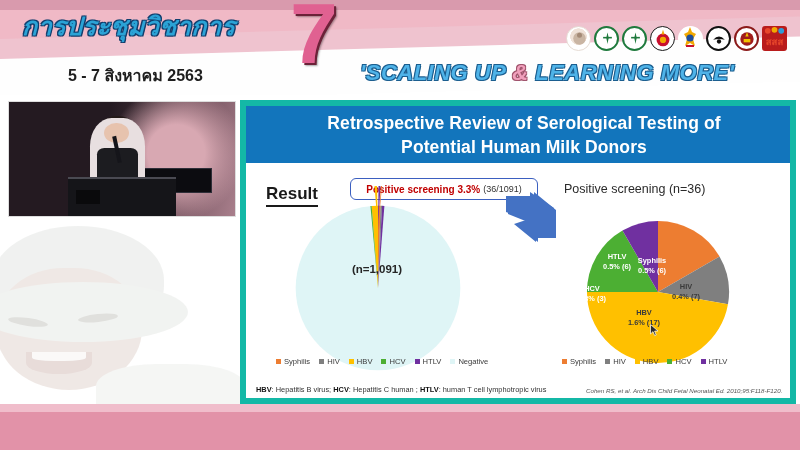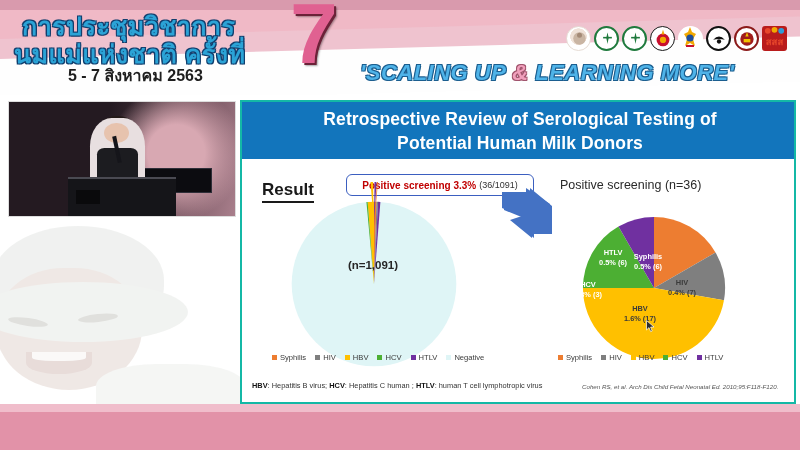--- a/index.html
+++ b/index.html
@@ -15,21 +15,21 @@
   .banner { position:absolute; left:0; top:0; width:800px; height:95px; overflow:hidden; background:#ffffff; }
   .band-top   { position:absolute; left:0; top:0; width:800px; height:10px; background:#d99aad; }
   .band-pink1 { position:absolute; left:0; top:10px; width:800px; height:34px; background:#f0b9c6; }
   .band-pink2 { position:absolute; left:-40px; top:40px; width:900px; height:26px; background:#efc3cf;
                 transform: rotate(-1.6deg); transform-origin: left top; }
   .band-white { position:absolute; left:-40px; top:60px; width:900px; height:45px; background:#fefefe;
                 transform: rotate(-1.6deg); transform-origin: left top; }
 
   .thai-l1 { position:absolute; left:22px; top:6px; font-size:25px; font-weight:bold; letter-spacing:.5px;
              color:#2ba3d6; -webkit-text-stroke:0px; text-shadow: -1.2px -1.2px 0 #123f6e, 1.2px -1.2px 0 #123f6e,
-             -1.2px 1.2px 0 #123f6e, 1.2px 1.2px 0 #123f6e, 0 0 1px #123f6e; white-space:nowrap; }
+             -1.2px 1.2px 0 #123f6e, 1.2px 1.2px 0 #123f6e, 0 0 1px #123f6e; white-space:nowrap;font-style:italic; }
   .thai-l2 { position:absolute; left:14px; top:34px; font-size:25px; font-weight:bold; letter-spacing:.5px;
              color:#2ba3d6; text-shadow: -1.2px -1.2px 0 #123f6e, 1.2px -1.2px 0 #123f6e,
              -1.2px 1.2px 0 #123f6e, 1.2px 1.2px 0 #123f6e, 0 0 1px #123f6e; white-space:nowrap; }
   .thai-date { position:absolute; left:68px; top:63px; font-size:16px; font-weight:bold; color:#1e1e1e; white-space:nowrap;}
   .big-seven { position:absolute; left:290px; top:-10px; font-size:86px; font-weight:bold; color:#e06191;
                text-shadow: 2px 2px 0 #6b2238, 3px 3px 2px rgba(0,0,0,.35); line-height:1; }
 
   .logos { position:absolute; left:566px; top:25px; width:230px; height:26px; display:flex; gap:3px; align-items:center; }
   .logo { width:25px; height:25px; border-radius:50%; position:relative; flex:0 0 auto; }
   .tagline { position:absolute; left:360px; top:60px; font-size:22px; font-weight:bold; font-style:italic;
@@ -60,21 +60,21 @@
   .wm-eye2 { position:absolute; left:78px; top:92px; width:40px; height:8px; background:#9a9b92; border-radius:50%; transform:rotate(-6deg); }
   .wm-mouth{ position:absolute; left:26px; top:130px; width:66px; height:22px; background:#b58d85; border-radius:0 0 50% 50%; }
   .wm-teeth{ position:absolute; left:32px; top:130px; width:54px; height:9px; background:#f2eeea; border-radius:0 0 40% 40%; }
   .wm-body { position:absolute; left:96px; top:142px; width:150px; height:56px; background:#dfe2de; border-radius:40% 40% 0 0; }
 
   .bottom-pink { position:absolute; left:0; top:412px; width:800px; height:38px; background:#e292a8; }
   .bottom-pink-soft { position:absolute; left:0; top:404px; width:800px; height:10px; background:#f0bdcb; }
 
   
   .slide { position:absolute; left:240px; top:100px; width:556px; height:304px; background:#ffffff;
-           border:2px solid #14b8a6; overflow:hidden; }
+           border:6px solid #14b8a6; overflow:hidden; }
   .slide-title { position:absolute; left:0; top:0; width:556px; height:57px; background:#1275bc;
                  color:#fff; font-size:17.5px; font-weight:bold; line-height:24px; text-align:center;
                  padding-top:5px; letter-spacing:.1px; }
   .slide-title div { white-space:nowrap; }
 
   .result-label { position:absolute; left:20px; top:78px; font-size:17px; font-weight:bold; color:#1a1a1a;
                   border-bottom:2px solid #1a1a1a; padding-bottom:1px; }
 
   .callout { position:absolute; left:104px; top:72px; width:188px; height:22px; background:#fff;
              border:1.6px solid #3b5fc0; border-radius:6px; display:flex; align-items:center; justify-content:center;
@@ -110,21 +110,20 @@
 
 <div id="stage">
 
   <div class="banner">
     <div class="band-top"></div>
     <div class="band-pink1"></div>
     <div class="band-pink2"></div>
     <div class="band-white"></div>
 
     <div class="thai-l1">การประชุมวิชาการ</div>
-    <div class="thai-l2">นมแม่แห่งชาติ ครั้งที่</div>
     <div class="thai-date">5 - 7 สิงหาคม 2563</div>
     <div class="big-seven">7</div>
 
     <div class="logos">
       <div class="logo" style="background:radial-gradient(circle at 50% 42%, #efe2d8 0 46%, #ffffff 48% 100%); border:1px solid #e6dcd4;">
         <svg viewBox="0 0 24 24" width="25" height="25">
             <circle cx="12" cy="11" r="6" fill="#c9b5a3"></circle>
             <circle cx="12" cy="8" r="2.4" fill="#a38a76"></circle>
           </svg>
       </div>

